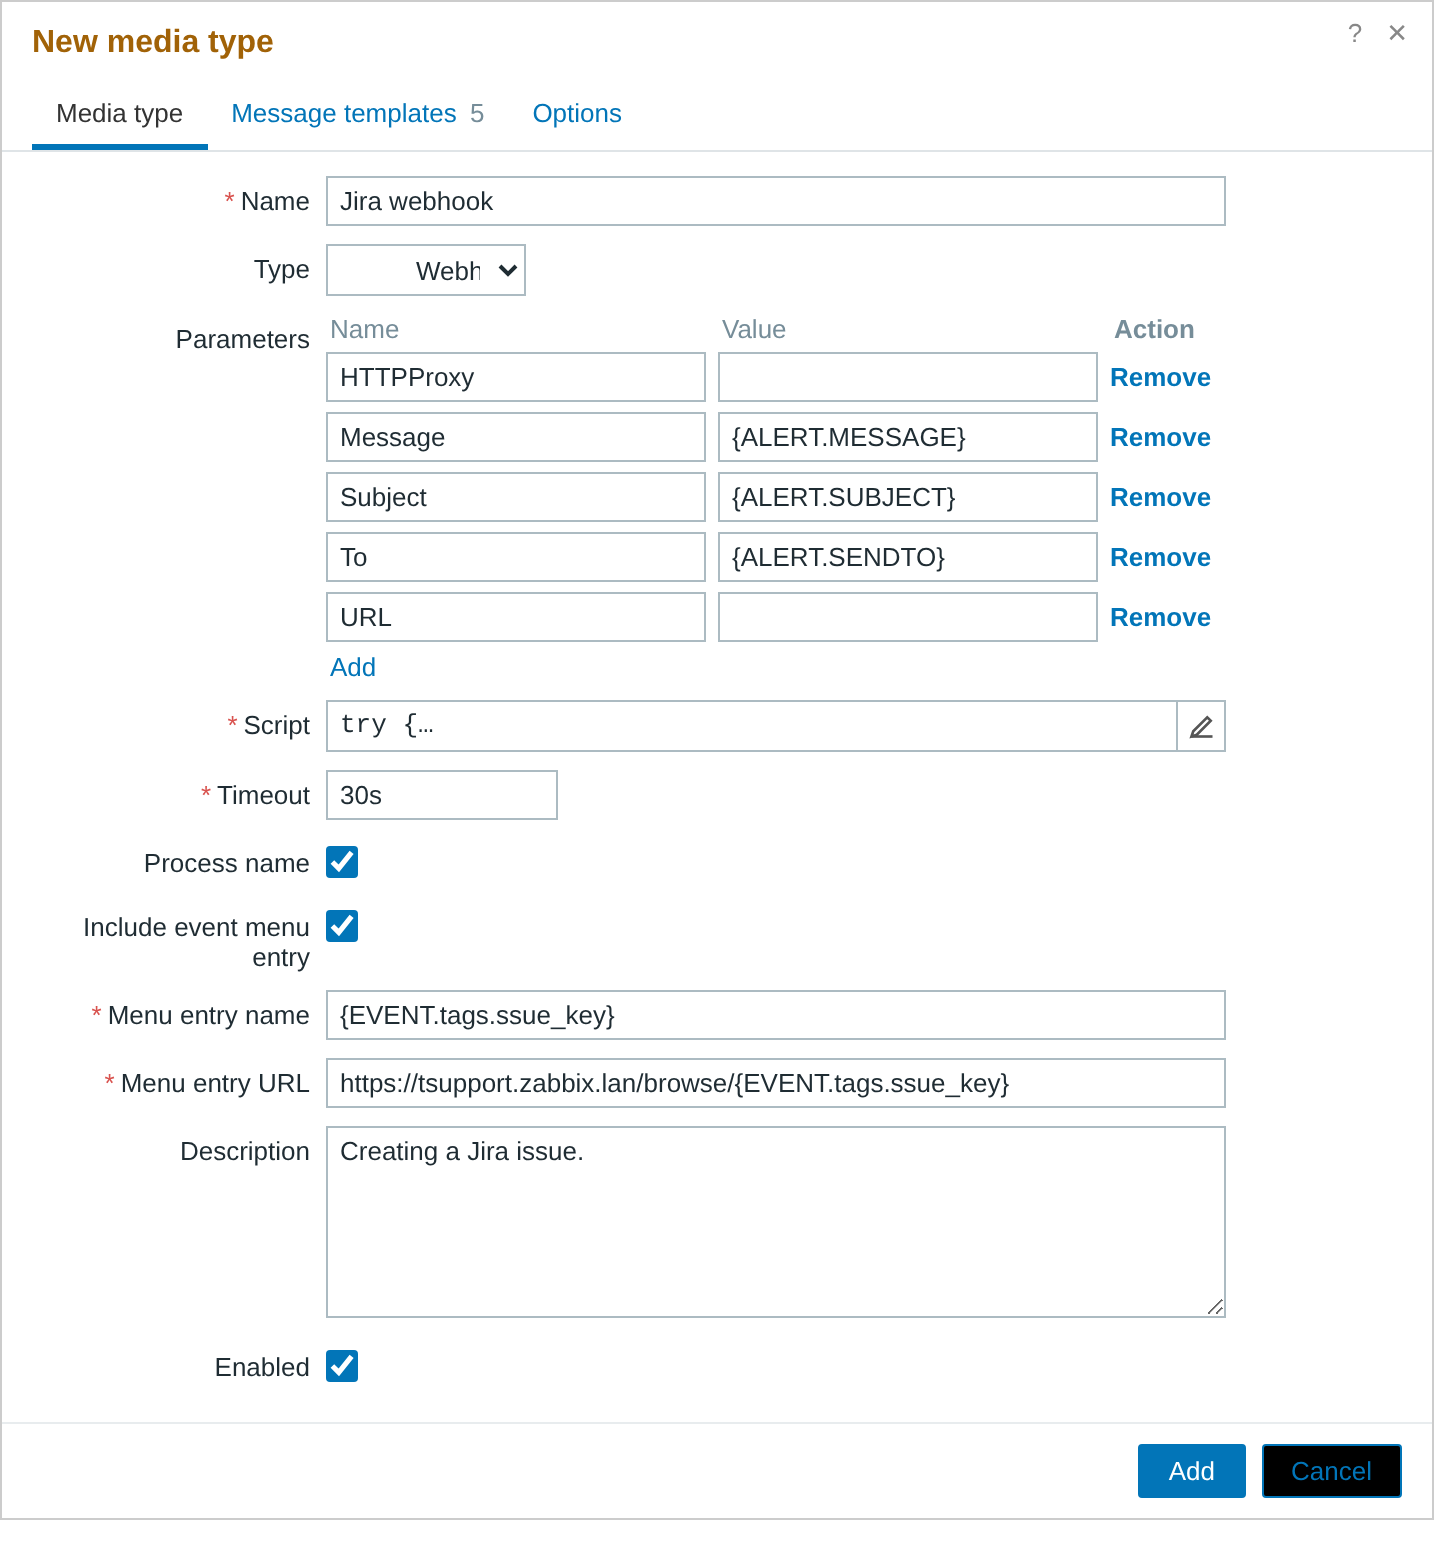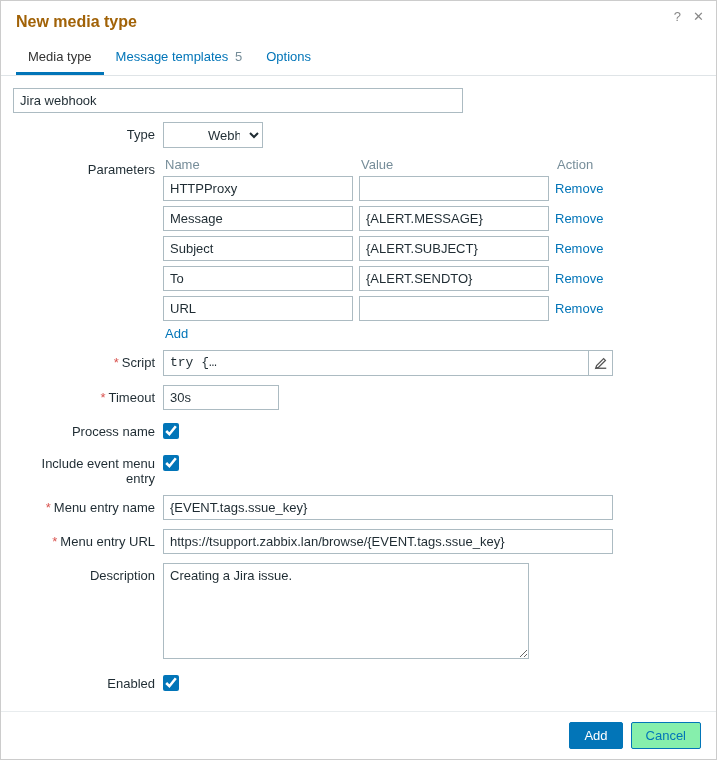--- a/index.html
+++ b/index.html
@@ -92,21 +92,21 @@
   .param-table { width: 470px; }
   .param-header, .param-row {
     display: flex;
     gap: 6px;
     margin-bottom: 5px;
     align-items: center;
   }
   .param-header { color: #768d99; font-size: 13px; margin-bottom: 4px; padding-left:2px; }
   .pcol-name { width: 190px; }
   .pcol-value { width: 190px; }
-  .pcol-action { flex: 1; color: #768d99; }
+  .pcol-action { flex: 1; color: #768d99; font-weight: bold; }
   .param-row input { width: 100%; }
   .link {
     color: #0275b8;
     cursor: pointer;
     text-decoration: none;
   }
   .add-row { margin-top: 2px; padding-left: 2px;}
 
   
   .script-wrap {
@@ -134,41 +134,41 @@
   }
 
   input[type="checkbox"] {
     width: 16px;
     height: 16px;
     accent-color: #0275b8;
     margin: 4px 0 0 0;
   }
 
   textarea.desc {
-    width: 366px;
+    width: 450px;
     height: 96px;
     resize: both;
   }
 
   .dialog-footer {
     border-top: 1px solid #e8ecee;
     padding: 10px 15px;
     display: flex;
     justify-content: flex-end;
     gap: 8px;
   }
   .btn {
     font-size: 13px;
     padding: 5px 14px;
     border: 1px solid #0275b8;
     cursor: pointer;
     border-radius: 2px;
   }
   .btn-primary { background: #0275b8; color: #fff; }
-  .btn-default { background: #86efac; color: #0275b8; text-align: right; }
+  .btn-default { background: #000000; color: #0275b8; text-align: right; }
 
   .pencil-icon svg { width: 14px; height: 14px; }
 </style>
 </head>
 <body>
 
 <div class="dialog">
 
   <div class="dialog-header">
     <span class="dialog-title">New media type</span>
@@ -187,20 +187,21 @@
       <span class="tab-count">5</span>
     </div>
     <div class="tab">
       <span>Options</span>
     </div>
   </div>
 
   <div class="form-area">
 
     <div class="form-row">
+      <div class="label-col"><span class="req">*</span><span>Name</span></div>
       <div class="field-col">
         <input type="text" class="w-full" value="Jira webhook" style="">
       </div>
     </div>
 
     <div class="form-row">
       <div class="label-col"><span>Type</span></div>
       <div class="field-col">
         <select>
           <option selected="">Webhook</option>

